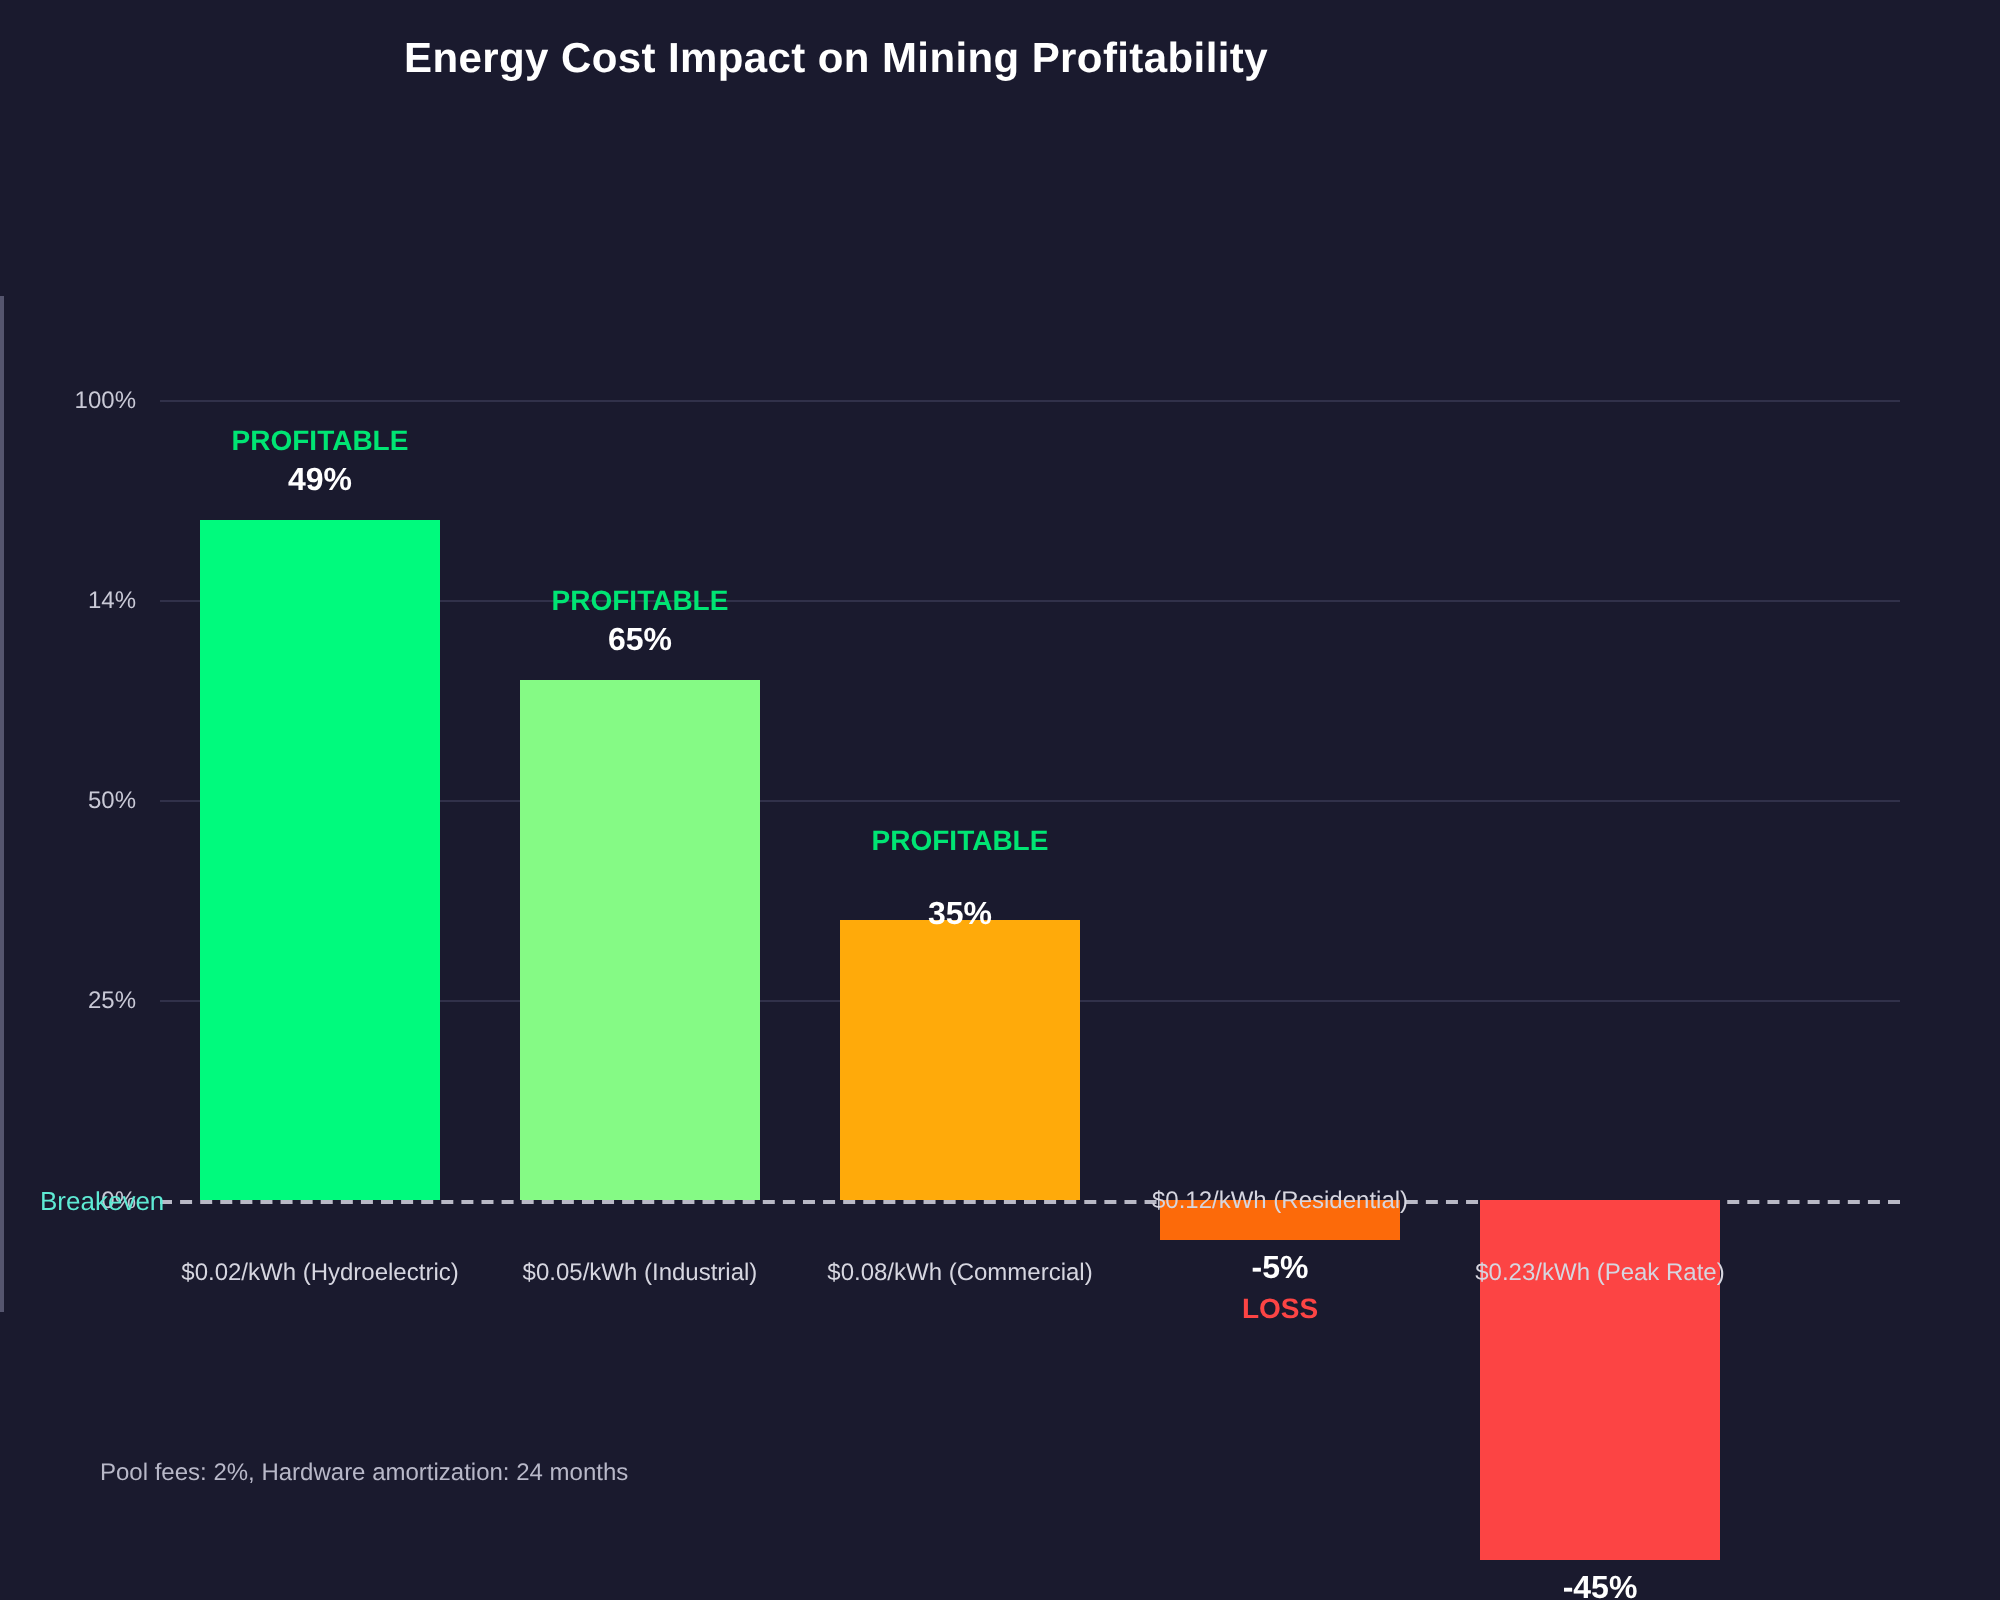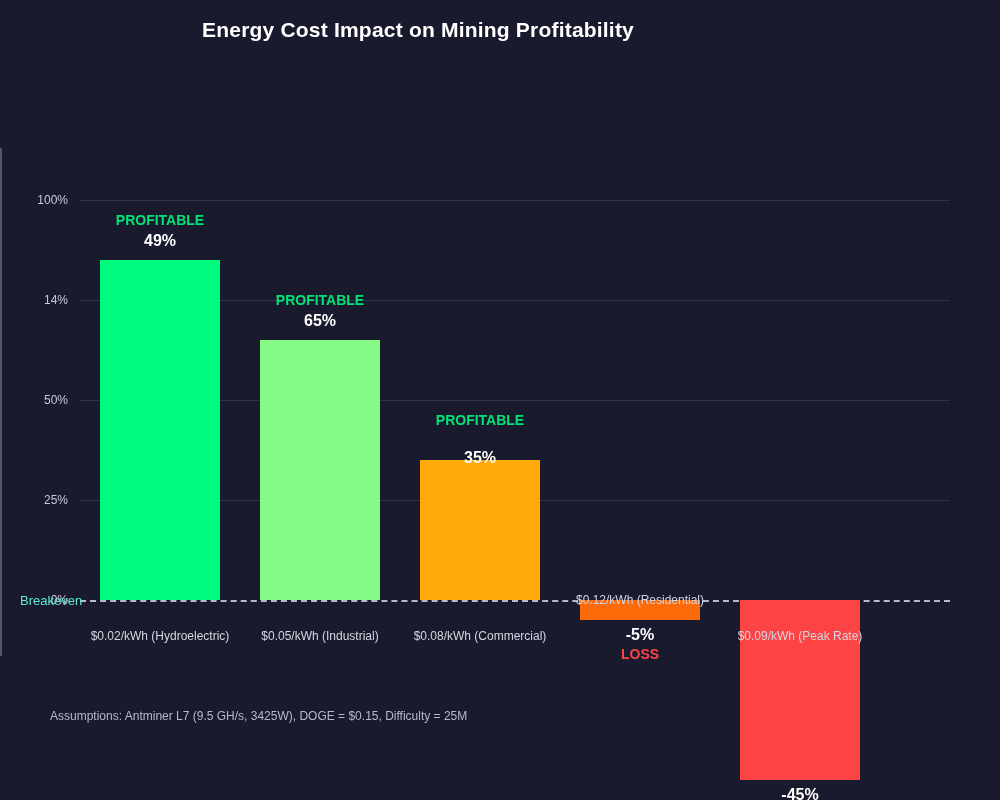--- a/index.html
+++ b/index.html
@@ -162,18 +162,18 @@
       <div class="bar-value" style="left: 560px; top: 626px;">-5%</div>
       <div class="bar-status" style="left: 560px; color: rgb(252, 68, 68); top: 646px;">LOSS</div>
       <div class="bar" style="left: 740px; top: 600px; height: 180px; background: rgb(252, 68, 68);"></div>
       <div class="bar-value" style="left: 720px; top: 786px;">-45%</div>
     </div>
   <div id="xticks">
       <div class="x-label" style="left: 60px; top: 629px;">$0.02/kWh (Hydroelectric)</div>
       <div class="x-label" style="left: 220px; top: 629px;">$0.05/kWh (Industrial)</div>
       <div class="x-label" style="left: 380px; top: 629px;">$0.08/kWh (Commercial)</div>
       <div class="x-label" style="left: 540px; top: 593px;">$0.12/kWh (Residential)</div>
-      <div class="x-label" style="left: 700px; top: 629px;">$0.09/kWh (Peak Rate)</div>
+      <div class="x-label" style="left: 700px; top: 629px;">$0.23/kWh (Peak Rate)</div>
     </div>
 
-  <div class="footnote line1">Assumptions: Antminer L7 (9.5 GH/s, 3425W), DOGE = $0.15, Difficulty = 25M</div>
+  <div class="footnote line2">Pool fees: 2%, Hardware amortization: 24 months</div>
 
 </div>
 
 </body></html>

